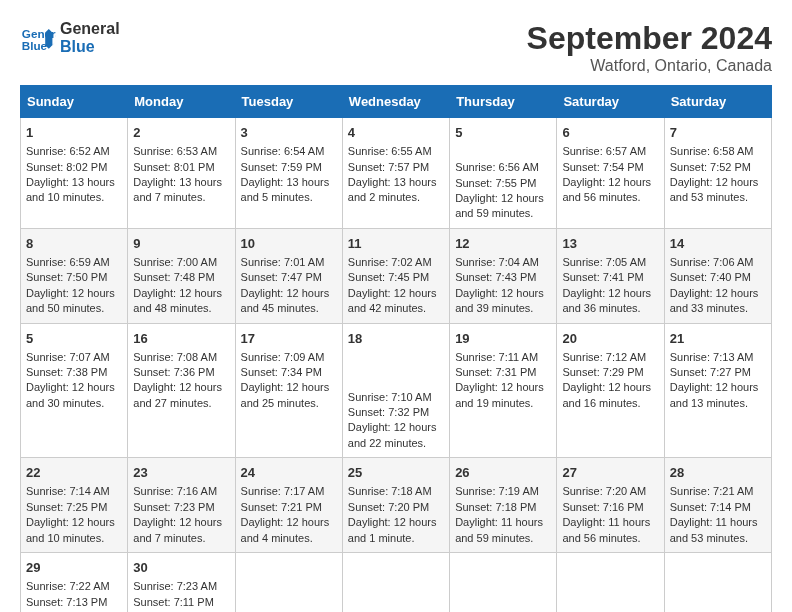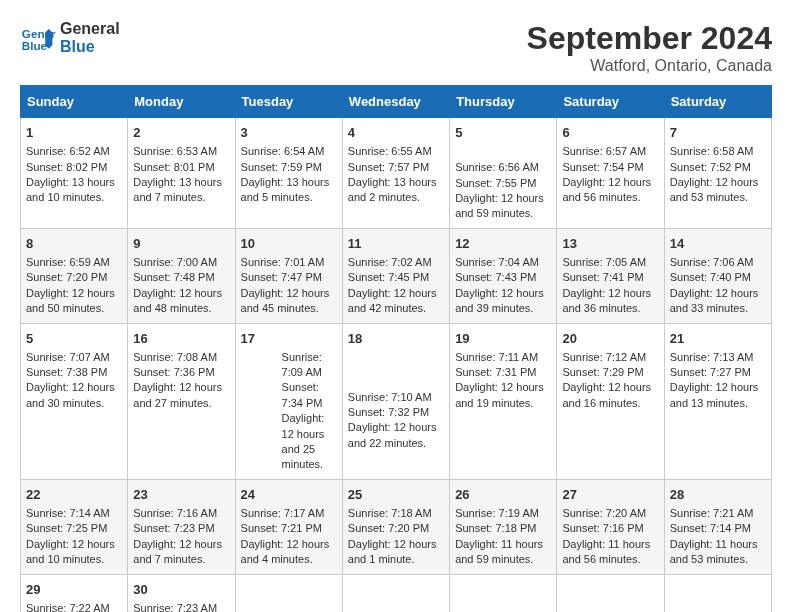--- a/index.html
+++ b/index.html
@@ -156,21 +156,21 @@
           <span class="day-num">7</span>
           <div class="day-info" style="white-space: pre-line;">Sunrise: 6:58 AM
 Sunset: 7:52 PM
 Daylight: 12 hours and 53 minutes.</div>
         </td>
       </tr>
       <tr>
         <td>
           <span class="day-num">8</span>
           <div class="day-info" style="white-space: pre-line;">Sunrise: 6:59 AM
-Sunset: 7:20 PM
+Sunset: 7:50 PM
 Daylight: 12 hours and 50 minutes.</div>
         </td>
         <td>
           <span class="day-num">9</span>
           <div class="day-info" style="white-space: pre-line;">Sunrise: 7:00 AM
 Sunset: 7:48 PM
 Daylight: 12 hours and 48 minutes.</div>
         </td>
         <td>
           <span class="day-num">10</span>
@@ -211,21 +211,21 @@
 Daylight: 12 hours and 30 minutes.</div>
         </td>
         <td>
           <span class="day-num">16</span>
           <div class="day-info" style="white-space: pre-line;">Sunrise: 7:08 AM
 Sunset: 7:36 PM
 Daylight: 12 hours and 27 minutes.</div>
         </td>
         <td>
           <span class="day-num">17</span>
-          <div class="day-info" style="white-space: pre-line; margin-left: 41px;">Sunrise: 7:09 AM
+          <div class="day-info" style="white-space: pre-line;">Sunrise: 7:09 AM
 Sunset: 7:34 PM
 Daylight: 12 hours and 25 minutes.</div>
         </td>
         <td>
           <span class="day-num">18</span>
           <div class="day-info" style="white-space: pre-line; margin-top: 42px;">Sunrise: 7:10 AM
 Sunset: 7:32 PM
 Daylight: 12 hours and 22 minutes.</div>
         </td>
         <td>

